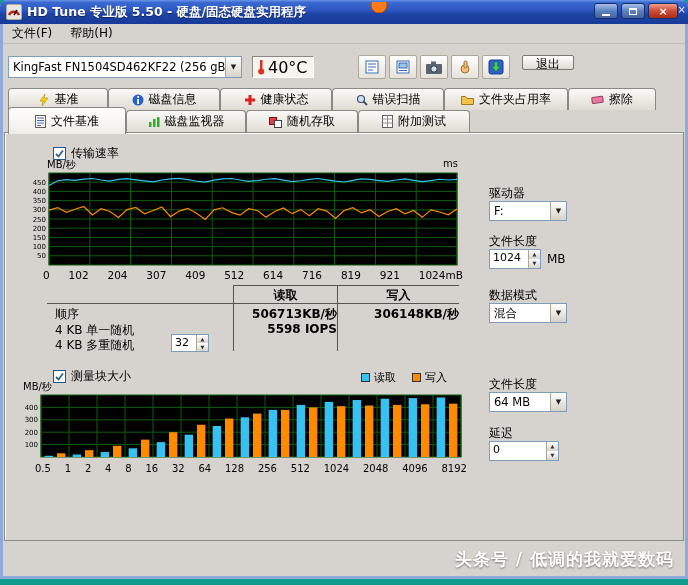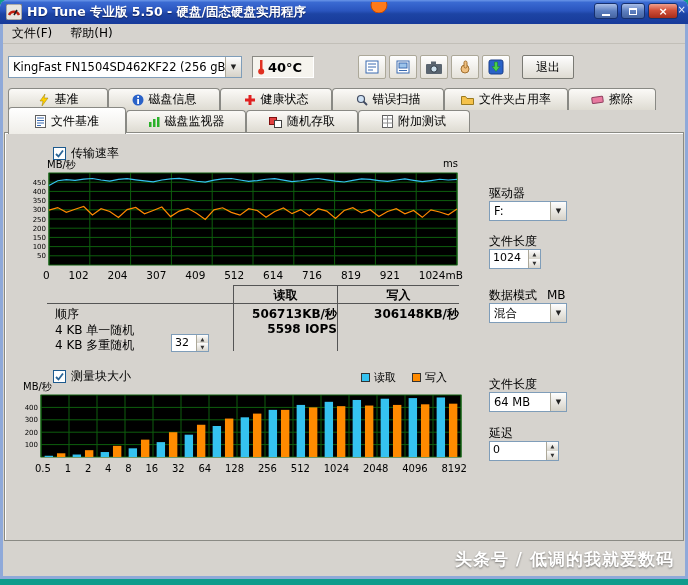--- a/index.html
+++ b/index.html
@@ -28,25 +28,25 @@
   .menu-item { font-size:12px; padding:2px 9px; color:#000; }
   
   .toolbar { position:absolute; left:3px; top:44px; right:3px; height:38px; }
   .dd { position:absolute; height:20px; background:#fff; border:1px solid #7f9db9; display:flex; align-items:center; }
   .dd-val { flex:1; font-size:11.5px; padding:0 4px; white-space:nowrap; overflow:hidden; color:#000; }
   .dd-btn { width:16px; height:100%; display:flex; align-items:center; justify-content:center; font-size:7px;
             background:linear-gradient(#fefefe,#d6d2c8); border-left:1px solid #aca899; color:#222; }
   .drive-combo { left:5px; top:12px; width:234px; height:22px; }
   .temp-box { position:absolute; left:249px; top:12px; width:62px; height:22px; background:#f6f4ee;
               border:1px solid; border-color:#8a8a84 #fff #fff #8a8a84; display:flex; align-items:center; gap:3px; padding:0 4px; }
-  .temp-box span { font-size:13px; font-weight:bold; color:#000; }
+  .temp-box span { font-size:16px; font-weight:normal; color:#000; }
   .tool-btns { position:absolute; left:355px; top:11px; display:flex; gap:3px; }
   .tbtn { width:28px; height:24px; border:1px solid #aca899; border-radius:2px;
           background:linear-gradient(#fefefe,#e5e2da); display:flex; align-items:center; justify-content:center; }
-  .exit-btn { position:absolute; left:519px; top:11px; width:52px; height:24px; font-size:12px; color:#000;
+  .exit-btn { position:absolute; left:519px; top:11px; width:52px; height:15px; font-size:12px; color:#000;
               border:1px solid #7a7a74; border-radius:2px; background:linear-gradient(#fefefe,#dedbd2); }
   
   .tabs-row { position:absolute; left:3px; display:flex; padding-left:5px; z-index:5; }
   .tabs-row.row1 { top:88px; height:22px; }
   .tabs-row.row2 { top:110px; height:36px; }
   .tab { display:flex; align-items:center; justify-content:center; gap:5px; height:22px;
          background:linear-gradient(#fbfaf7,#dedbd2); border:1px solid #898984; border-bottom:none;
          border-radius:4px 4px 0 0; font-size:12px; color:#000; }
   .tab.active { margin-top:-3px; height:27px; background:linear-gradient(#ffffff,#efede8); z-index:7; position:relative; }
   .ticon { display:flex; align-items:center; }
@@ -76,21 +76,21 @@
   .spin-btns { display:flex; flex-direction:column; width:12px; border-left:1px solid #aca899; }
   .spin-up,.spin-down { flex:1; font-size:5px; line-height:8px; text-align:center;
                         background:linear-gradient(#fdfdfd,#d8d5cc); color:#333; }
   .side-label { position:absolute; font-size:12px; color:#000; }
   .start-btn { position:absolute; left:484px; top:12px; width:76px; height:24px; font-size:13px; color:#000;
                border:1px solid #2a8ac8; border-radius:3px;
                background:linear-gradient(#ffffff,#e2f1fb 50%,#cfe7f7); }
   .legend { position:absolute; left:356px; top:237px; display:flex; gap:16px; align-items:center; }
   .legend .item { display:flex; gap:4px; align-items:center; font-size:11px; color:#000; }
   .sw { width:9px; height:9px; border:1px solid #333; }
-  .unit-label { position:absolute; font-size:12px; color:#000;margin-top:36px; }
+  .unit-label { position:absolute; font-size:12px; color:#000; }
   .watermark { position:absolute; right:14px; top:548px; font-size:17px; font-weight:bold; color:#fff;
                letter-spacing:1px; text-shadow:0 1px 2px rgba(0,0,0,.45); z-index:9; }
 </style>
 </head>
 <body>
 
 <div id="desktop">
   <div id="window">
 
     <div class="titlebar">

